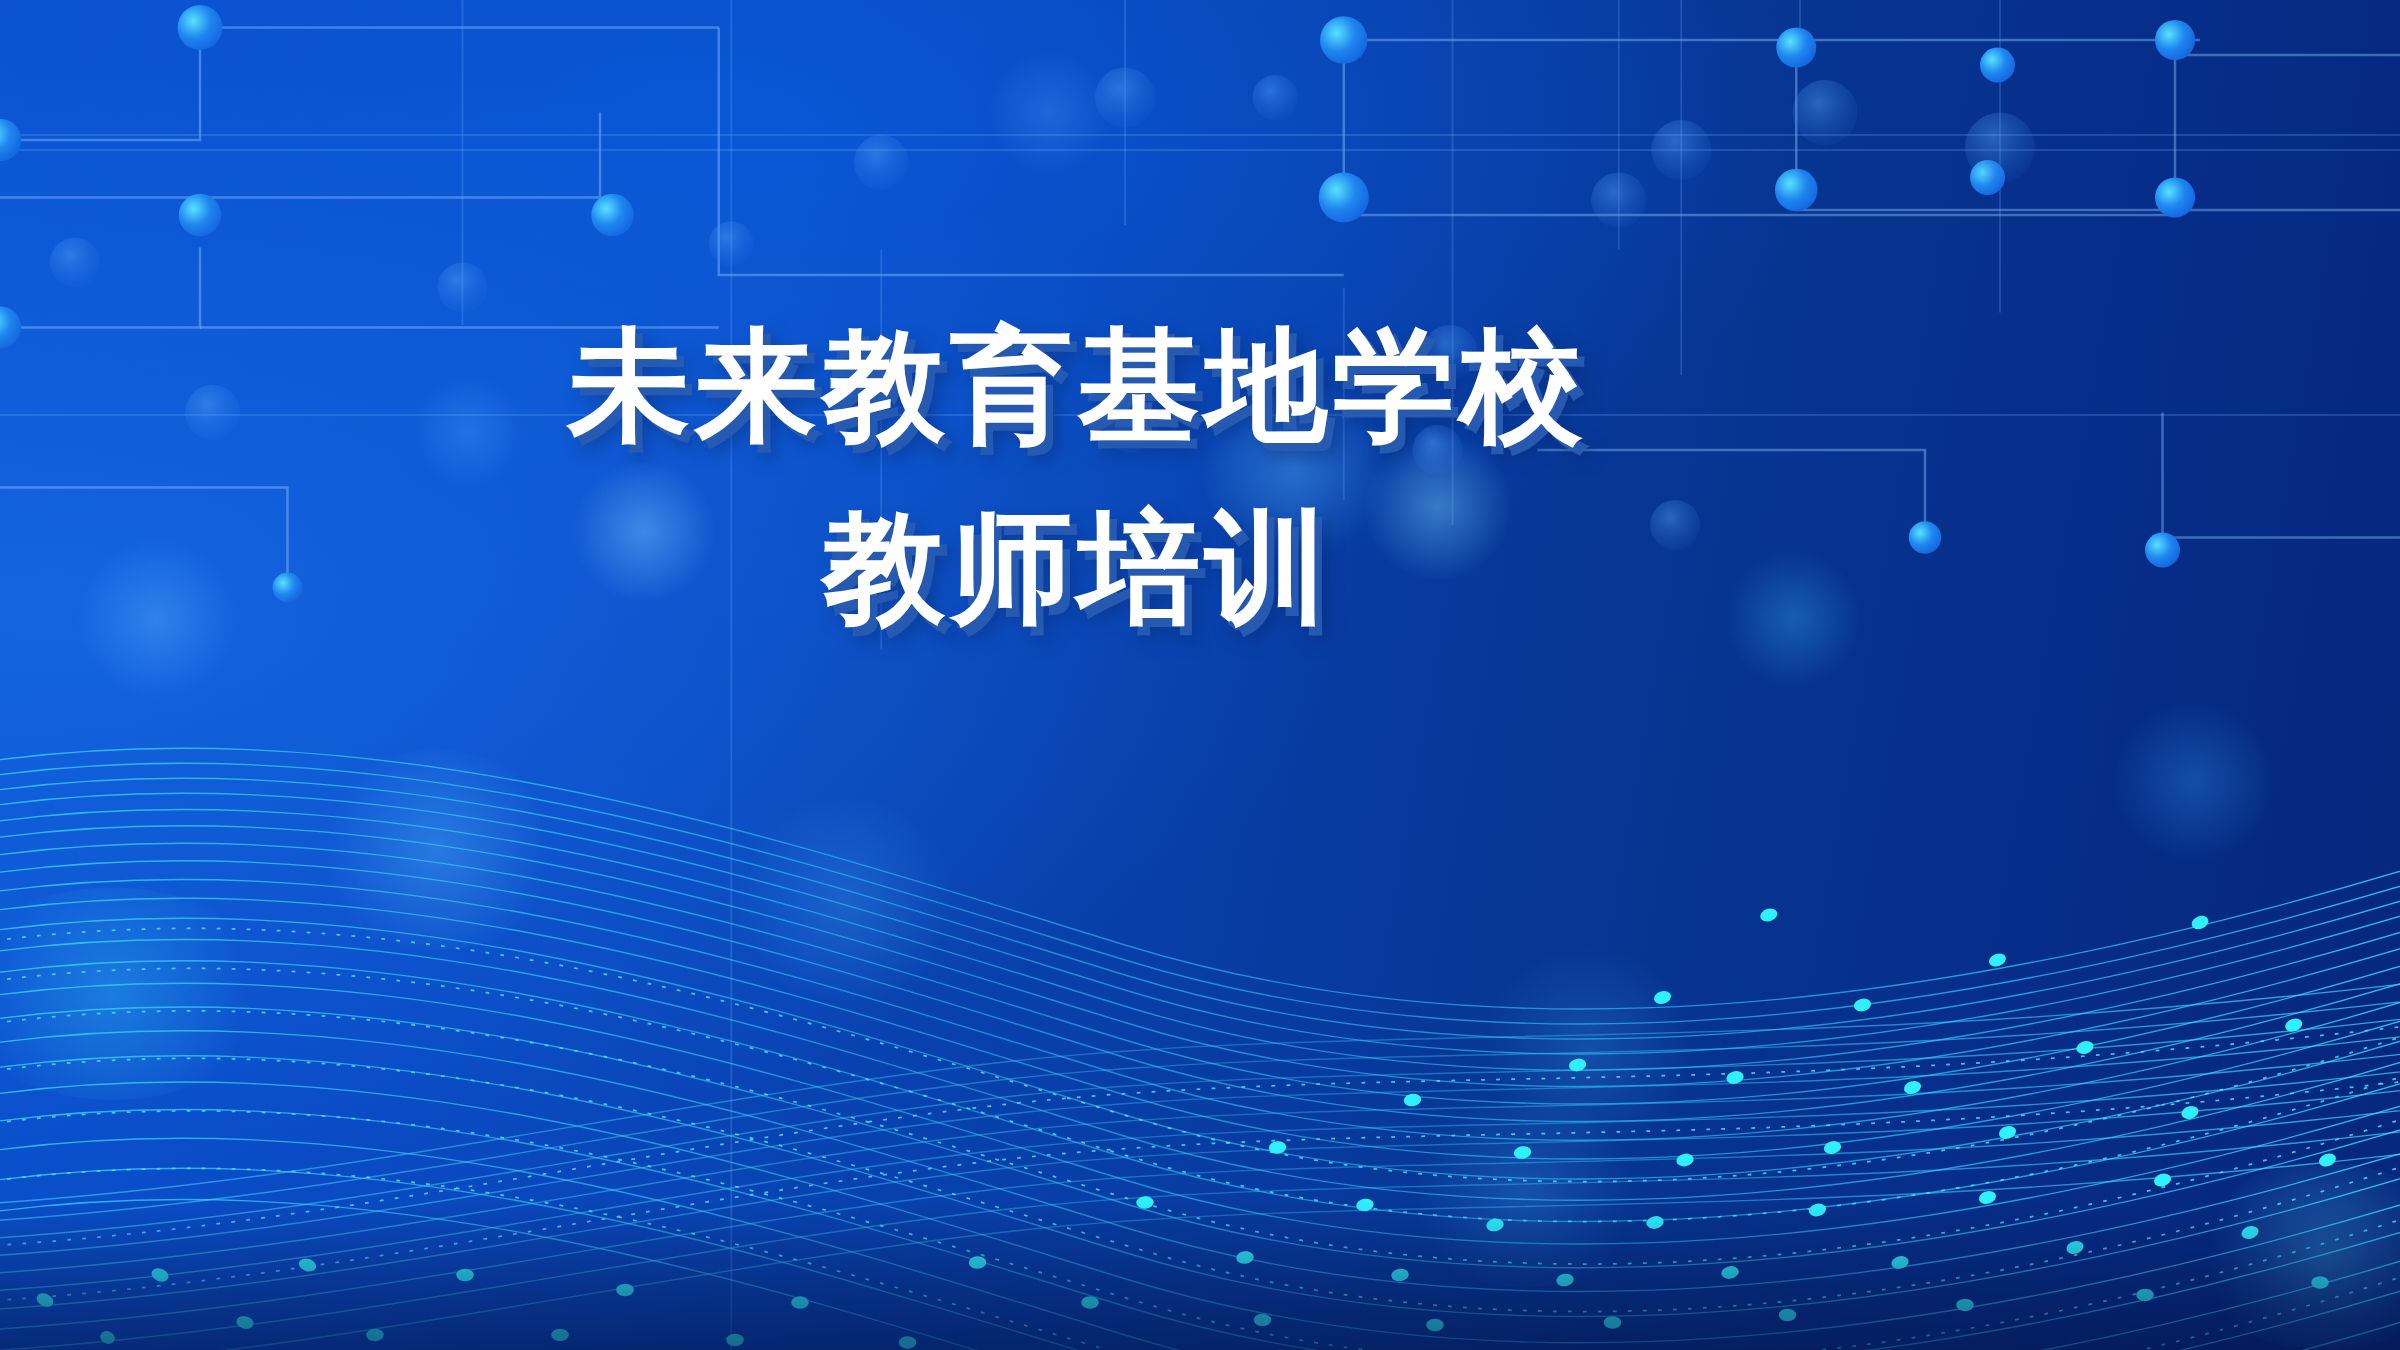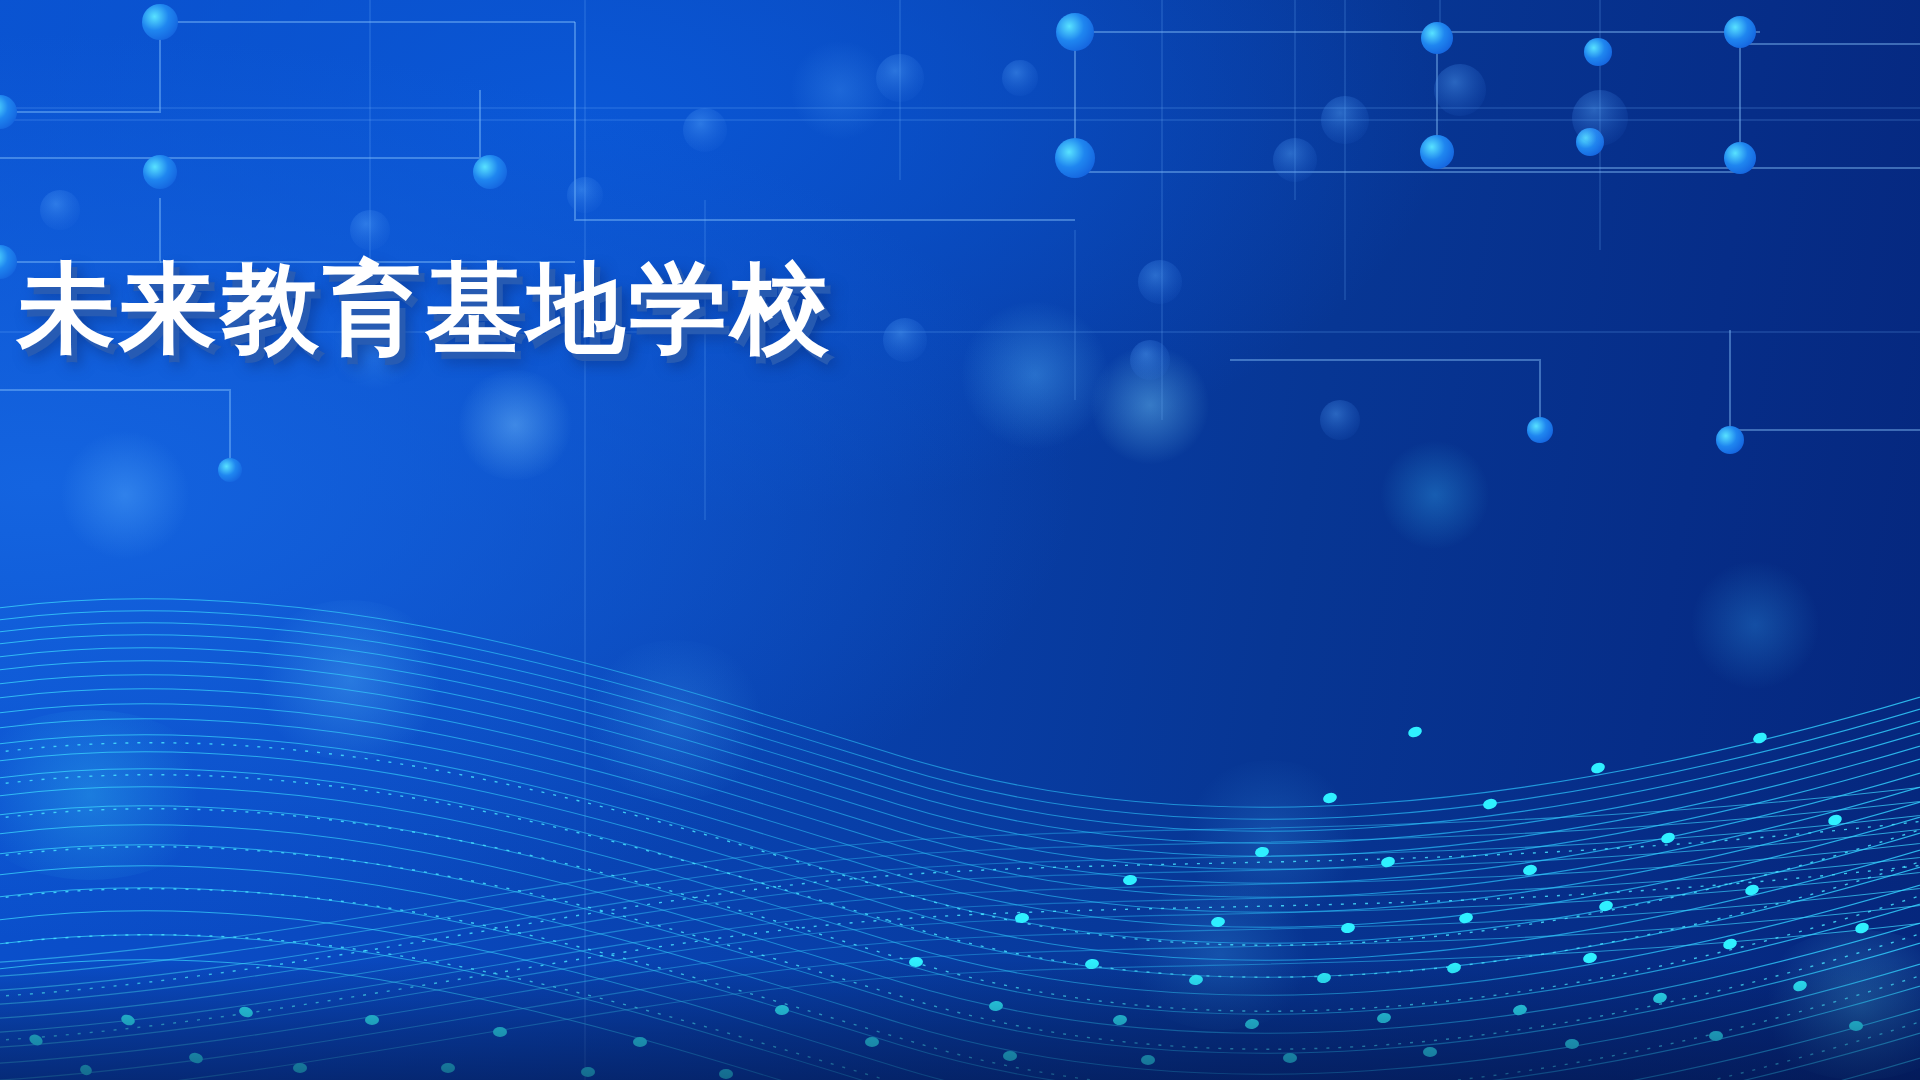--- a/index.html
+++ b/index.html
@@ -48,24 +48,24 @@
     bottom: 0;
     width: 1920px;
     height: 120px;
     background: linear-gradient(to bottom, rgba(3,20,70,0) 0%, rgba(3,22,74,0.42) 60%, rgba(3,20,70,0.62) 100%);
     pointer-events: none;
   }
 
   
   .title-block {
     position: absolute;
-    left: 17px;
+    left: 4px;
     top: 238px;
     width: 1716px;
-    text-align: left;
+    text-align: center;
     z-index: 40;
   }
   .title-line {
     display: block;
     color: #ffffff;
     font-weight: bold;
     font-size: 98px;
     line-height: 140px;
     letter-spacing: 4px;
     text-shadow:
@@ -187,20 +187,21 @@
       <circle cx="705" cy="130" r="22" fill="url(#nodeDim)"></circle>
       <circle cx="1160" cy="282" r="22" fill="url(#nodeDim)"></circle>
       <circle cx="1340" cy="420" r="20" fill="url(#nodeDim)"></circle>
       <circle cx="170" cy="330" r="22" fill="url(#nodeDim)"></circle>
       <circle cx="60" cy="210" r="20" fill="url(#nodeDim)"></circle>
     </g>
   </svg>
 
   <div class="title-block">
     <span class="title-line line1">未来教育基地学校</span>
+    <span class="title-line line2">教师培训</span>
   </div>
 
   <svg class="waves" viewBox="0 0 1920 560" preserveAspectRatio="none">
     <defs>
       <linearGradient id="wFade" x1="0" y1="0" x2="1" y2="0">
         <stop offset="0%" stop-color="rgba(60,220,255,.75)"></stop>
         <stop offset="40%" stop-color="rgba(45,200,250,.55)"></stop>
         <stop offset="75%" stop-color="rgba(40,190,250,.70)"></stop>
         <stop offset="100%" stop-color="rgba(50,210,255,.85)"></stop>
       </linearGradient>

